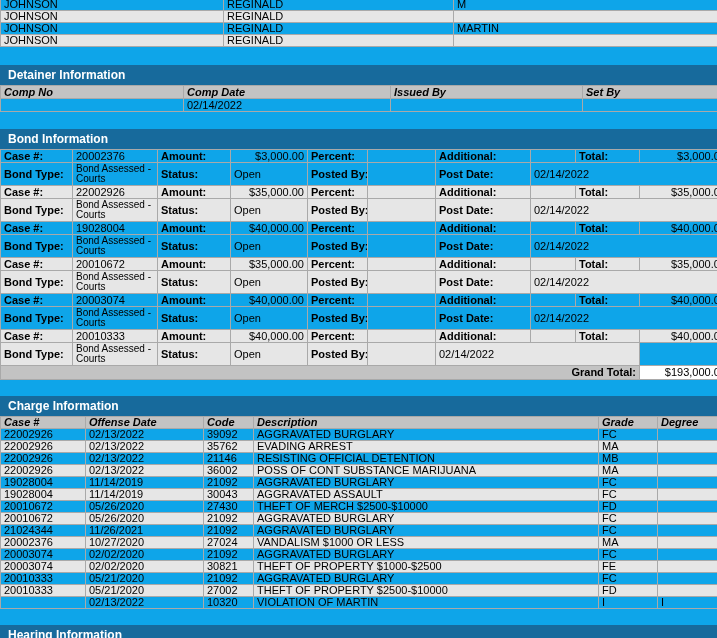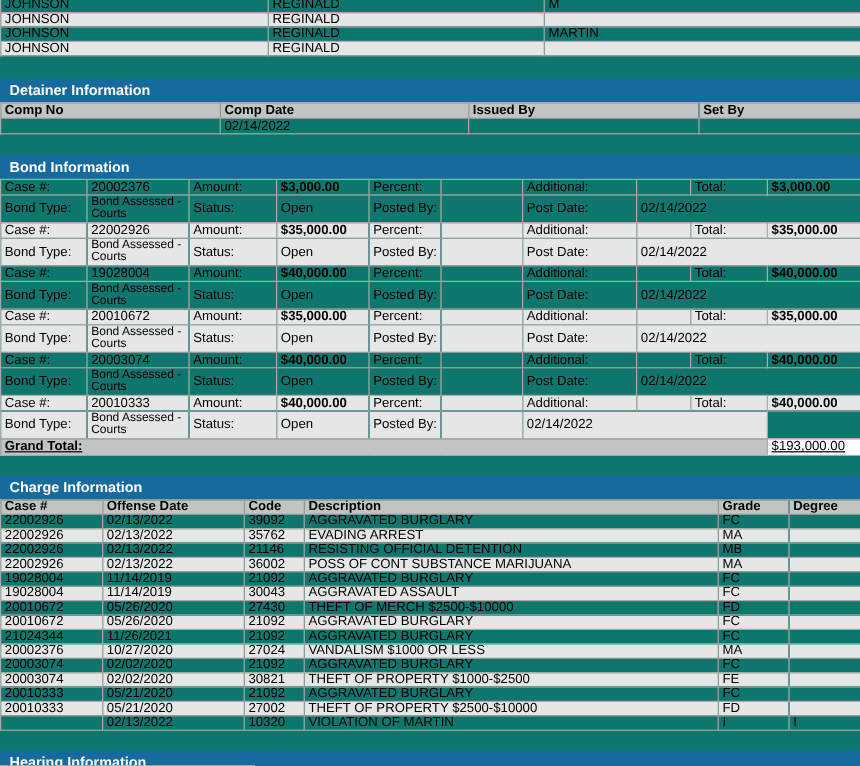--- a/index.html
+++ b/index.html
@@ -1,37 +1,37 @@
 <!DOCTYPE html>
 <html><head>
 <meta charset="utf-8">
 <style>
   html,body{margin:0;padding:0;background:#fff;}
   body{font-family:"Liberation Sans","DejaVu Sans",sans-serif;font-size:11px;color:#000;}
-  .viewport{width:717px;height:638px;overflow:hidden;position:relative;background:#0f766e;}
+  .viewport{width:717px;height:638px;overflow:hidden;position:relative;background:#0ea5e9;}
   .content{width:729px;}
   table{border-collapse:collapse;table-layout:fixed;width:729px;}
   td,th{border:1px solid #a9a9a9;padding:0 3px;overflow:hidden;white-space:nowrap;
         line-height:11px;height:12px;vertical-align:middle;text-align:left;font-weight:normal;}
   .section-bar{width:729px;height:20px;background:#176a9c;color:#fff;font-weight:bold;
                font-size:12px;line-height:20px;padding-left:8px;box-sizing:border-box;}
-  .col-hdr td{background:#c3c3c3;font-weight:bold;}
+  .col-hdr td{background:#c3c3c3;font-weight:bold;font-style:italic;}
   .alt{background:#e6e6e6;}
-  .lbl{font-weight:normal;}
-  .num{text-align:left;font-weight:bold;}
+  .lbl{font-weight:bold;}
+  .num{text-align:right;}
   .wrap2{white-space:normal;line-height:10px;font-size:10px;}
   .names-table{margin-top:-2px;}
   .names-table td{height:11px;}
   .sec-detainer{margin-top:18px;}
   .sec-bond{margin-top:17px;}
   .sec-charge{margin-top:16px;}
   .sec-hearing{margin-top:16px;}
   .bond-table td{height:12px;}
   .bond-rowB td{height:22px;}
-  .grand-row td{background:#c3c3c3;font-weight:bold;height:13px;text-decoration:underline;}
+  .grand-row td{background:#c3c3c3;font-weight:bold;text-align:right;height:13px;}
   .grand-row td.gt-val{background:#fff;font-weight:normal;}
   .charge-table td{height:11px;}
 </style>
 </head>
 <body>
 
 <div class="viewport">
 <div class="content">
 
   <table class="names-table">

